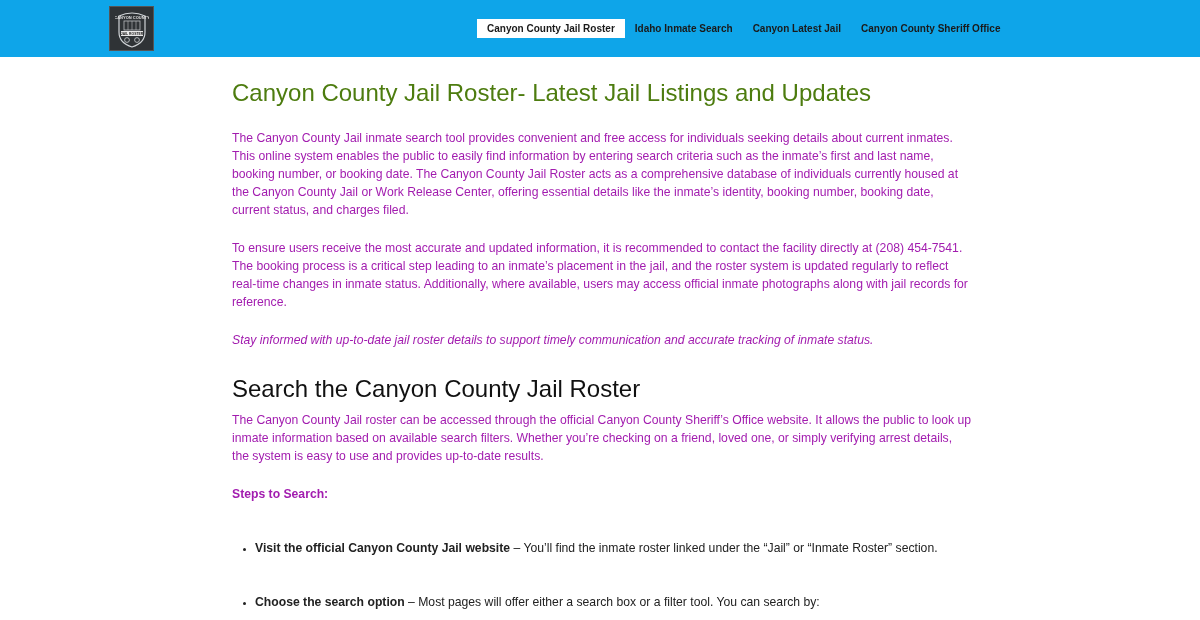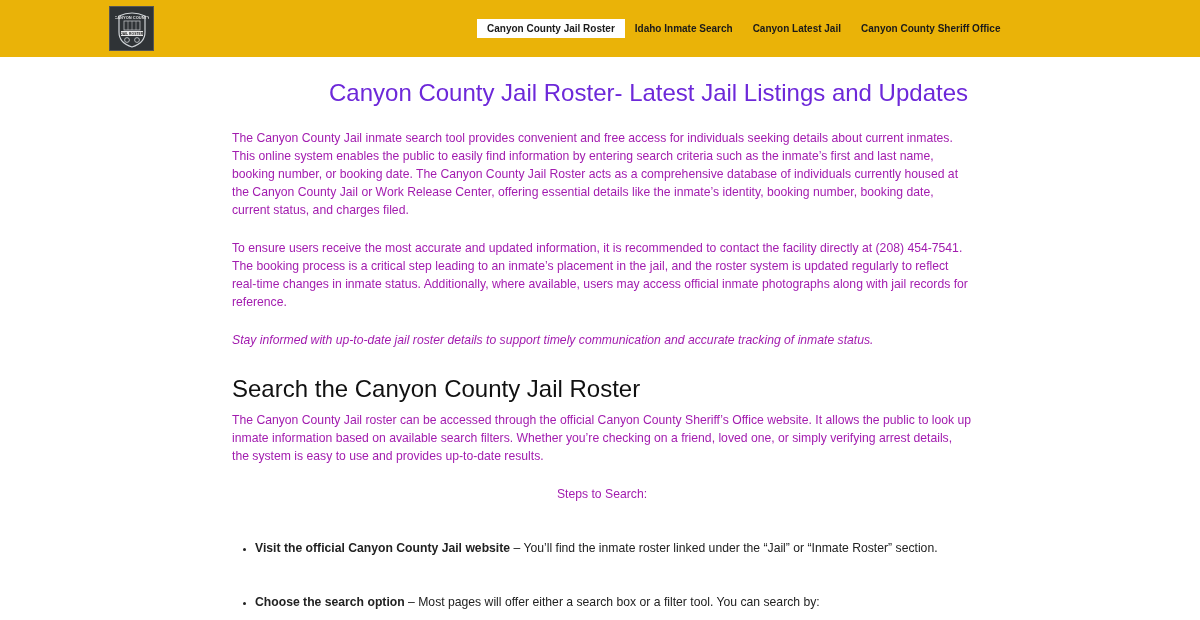--- a/index.html
+++ b/index.html
@@ -3,21 +3,21 @@
 <meta charset="utf-8">
 <style>
   html, body { margin: 0; padding: 0; }
   body {
     width: 1200px; height: 620px; overflow: hidden;
     background: #ffffff;
     font-family: "Liberation Sans", sans-serif;
     color: #222;
   }
   .topbar {
-    height: 57px; background: #eab308;
+    height: 57px; background: #0ea5e9;
     position: relative;
   }
   .logo {
     position: absolute; left: 109px; top: 6px;
     width: 45px; height: 45px;
     background: #2f3336;
     border: 1px solid #555;
     box-sizing: border-box;
     display: flex; align-items: center; justify-content: center;
   }
@@ -30,36 +30,36 @@
     padding: 5px 10px; height: 19px; box-sizing: border-box;
     line-height: 10px; margin-right: 0;
     cursor: pointer; white-space: nowrap;
     font-family: "Liberation Sans", sans-serif;
   }
   .nav-item.active { background: #ffffff; }
   .content {
     position: absolute; left: 232px; top: 57px; width: 740px;
   }
   h1 {
-    font-weight: normal; font-size: 24px; color: #6d28d9;
-    text-align: right; margin: 22px 0 0 0; line-height: 28px;
+    font-weight: normal; font-size: 24px; color: #4d7c0f;
+    text-align: left; margin: 22px 0 0 0; line-height: 28px;
     width: 736px;
   }
   p {
     font-size: 12.2px; line-height: 18px; margin: 0; color: #a21caf;
   }
   .p1 { margin-top: 22px; }
   .p2 { margin-top: 20px; }
   .p3 { margin-top: 20px; font-style: italic; }
   h2 {
     font-weight: normal; font-size: 24px; color: #111;
     margin: 28px 0 0 0; line-height: 24px;
   }
   .p4 { margin-top: 10px; }
-  .steps { margin-top: 20px; font-weight: normal; text-align: center; }
+  .steps { margin-top: 20px; font-weight: bold; }
   ul { margin: 20px 0 0 0; padding-left: 23px; font-size: 12.2px; line-height: 18px; }
   ul ul { margin: 0; padding-left: 22px; }
   li { list-style: disc; margin-top: 36px; }
   li::marker { font-size: 9px; }
   b { font-weight: bold; }
 </style>
 </head>
 <body>
 
 <div class="topbar">

